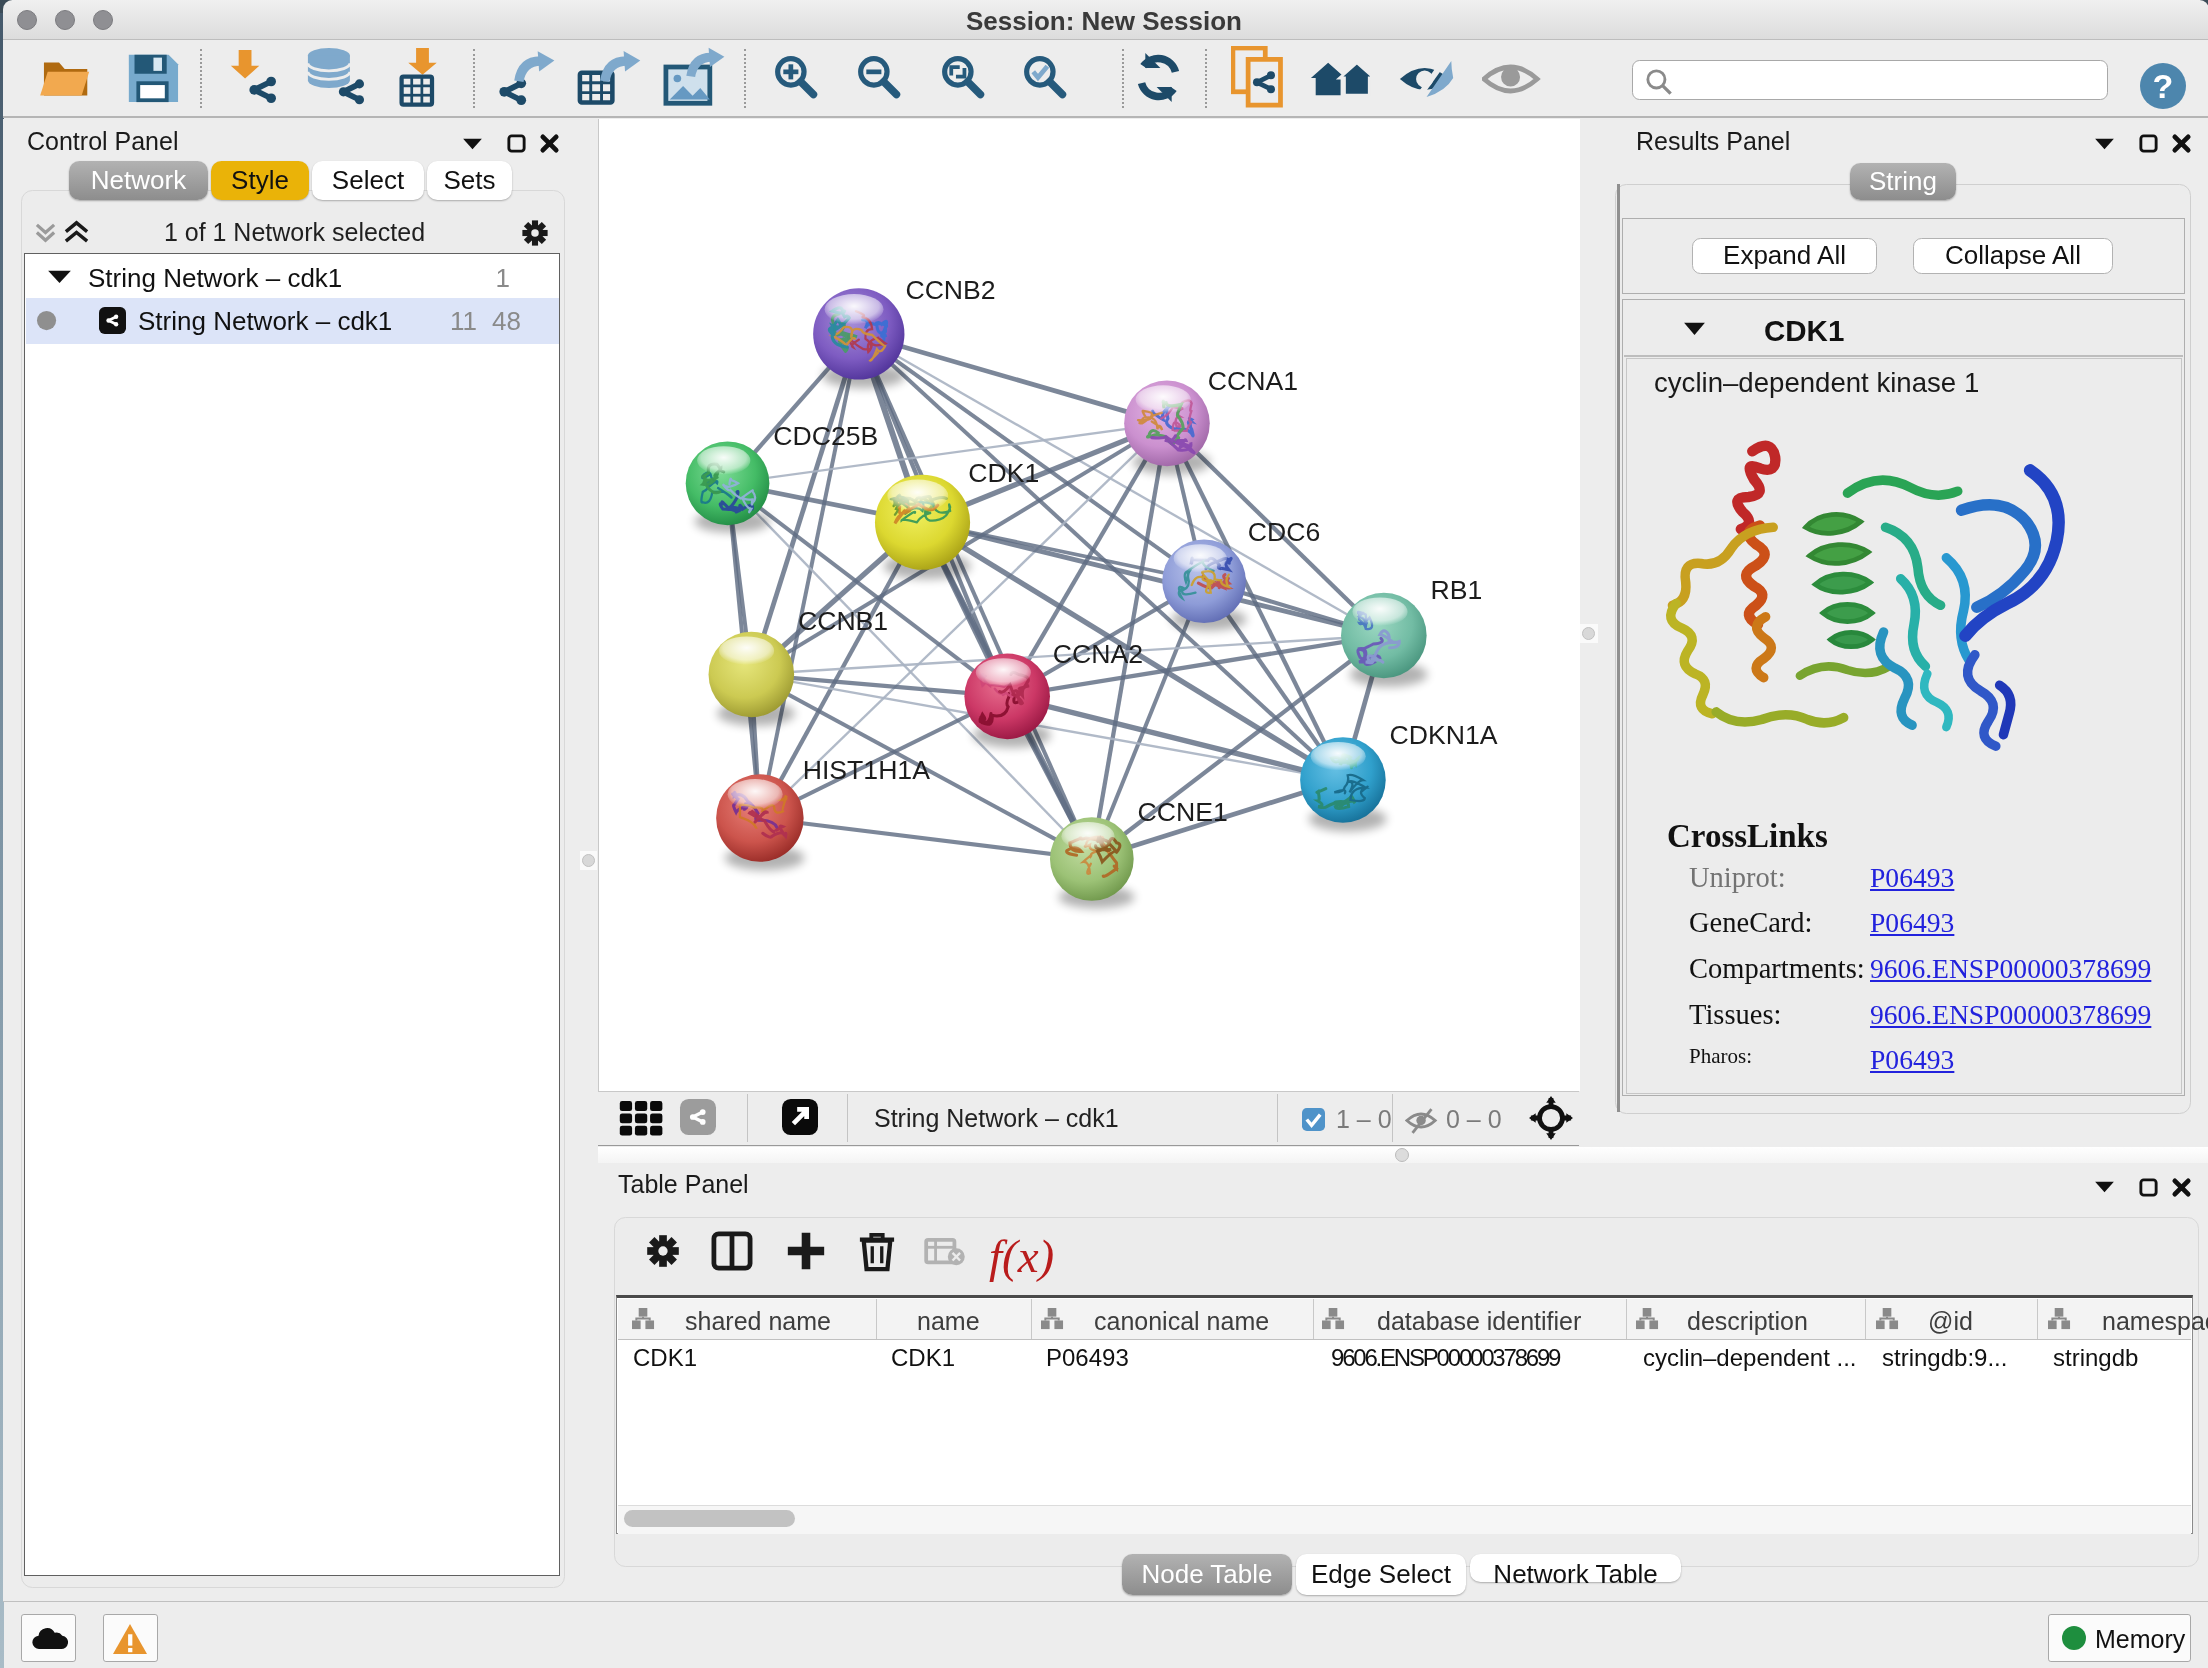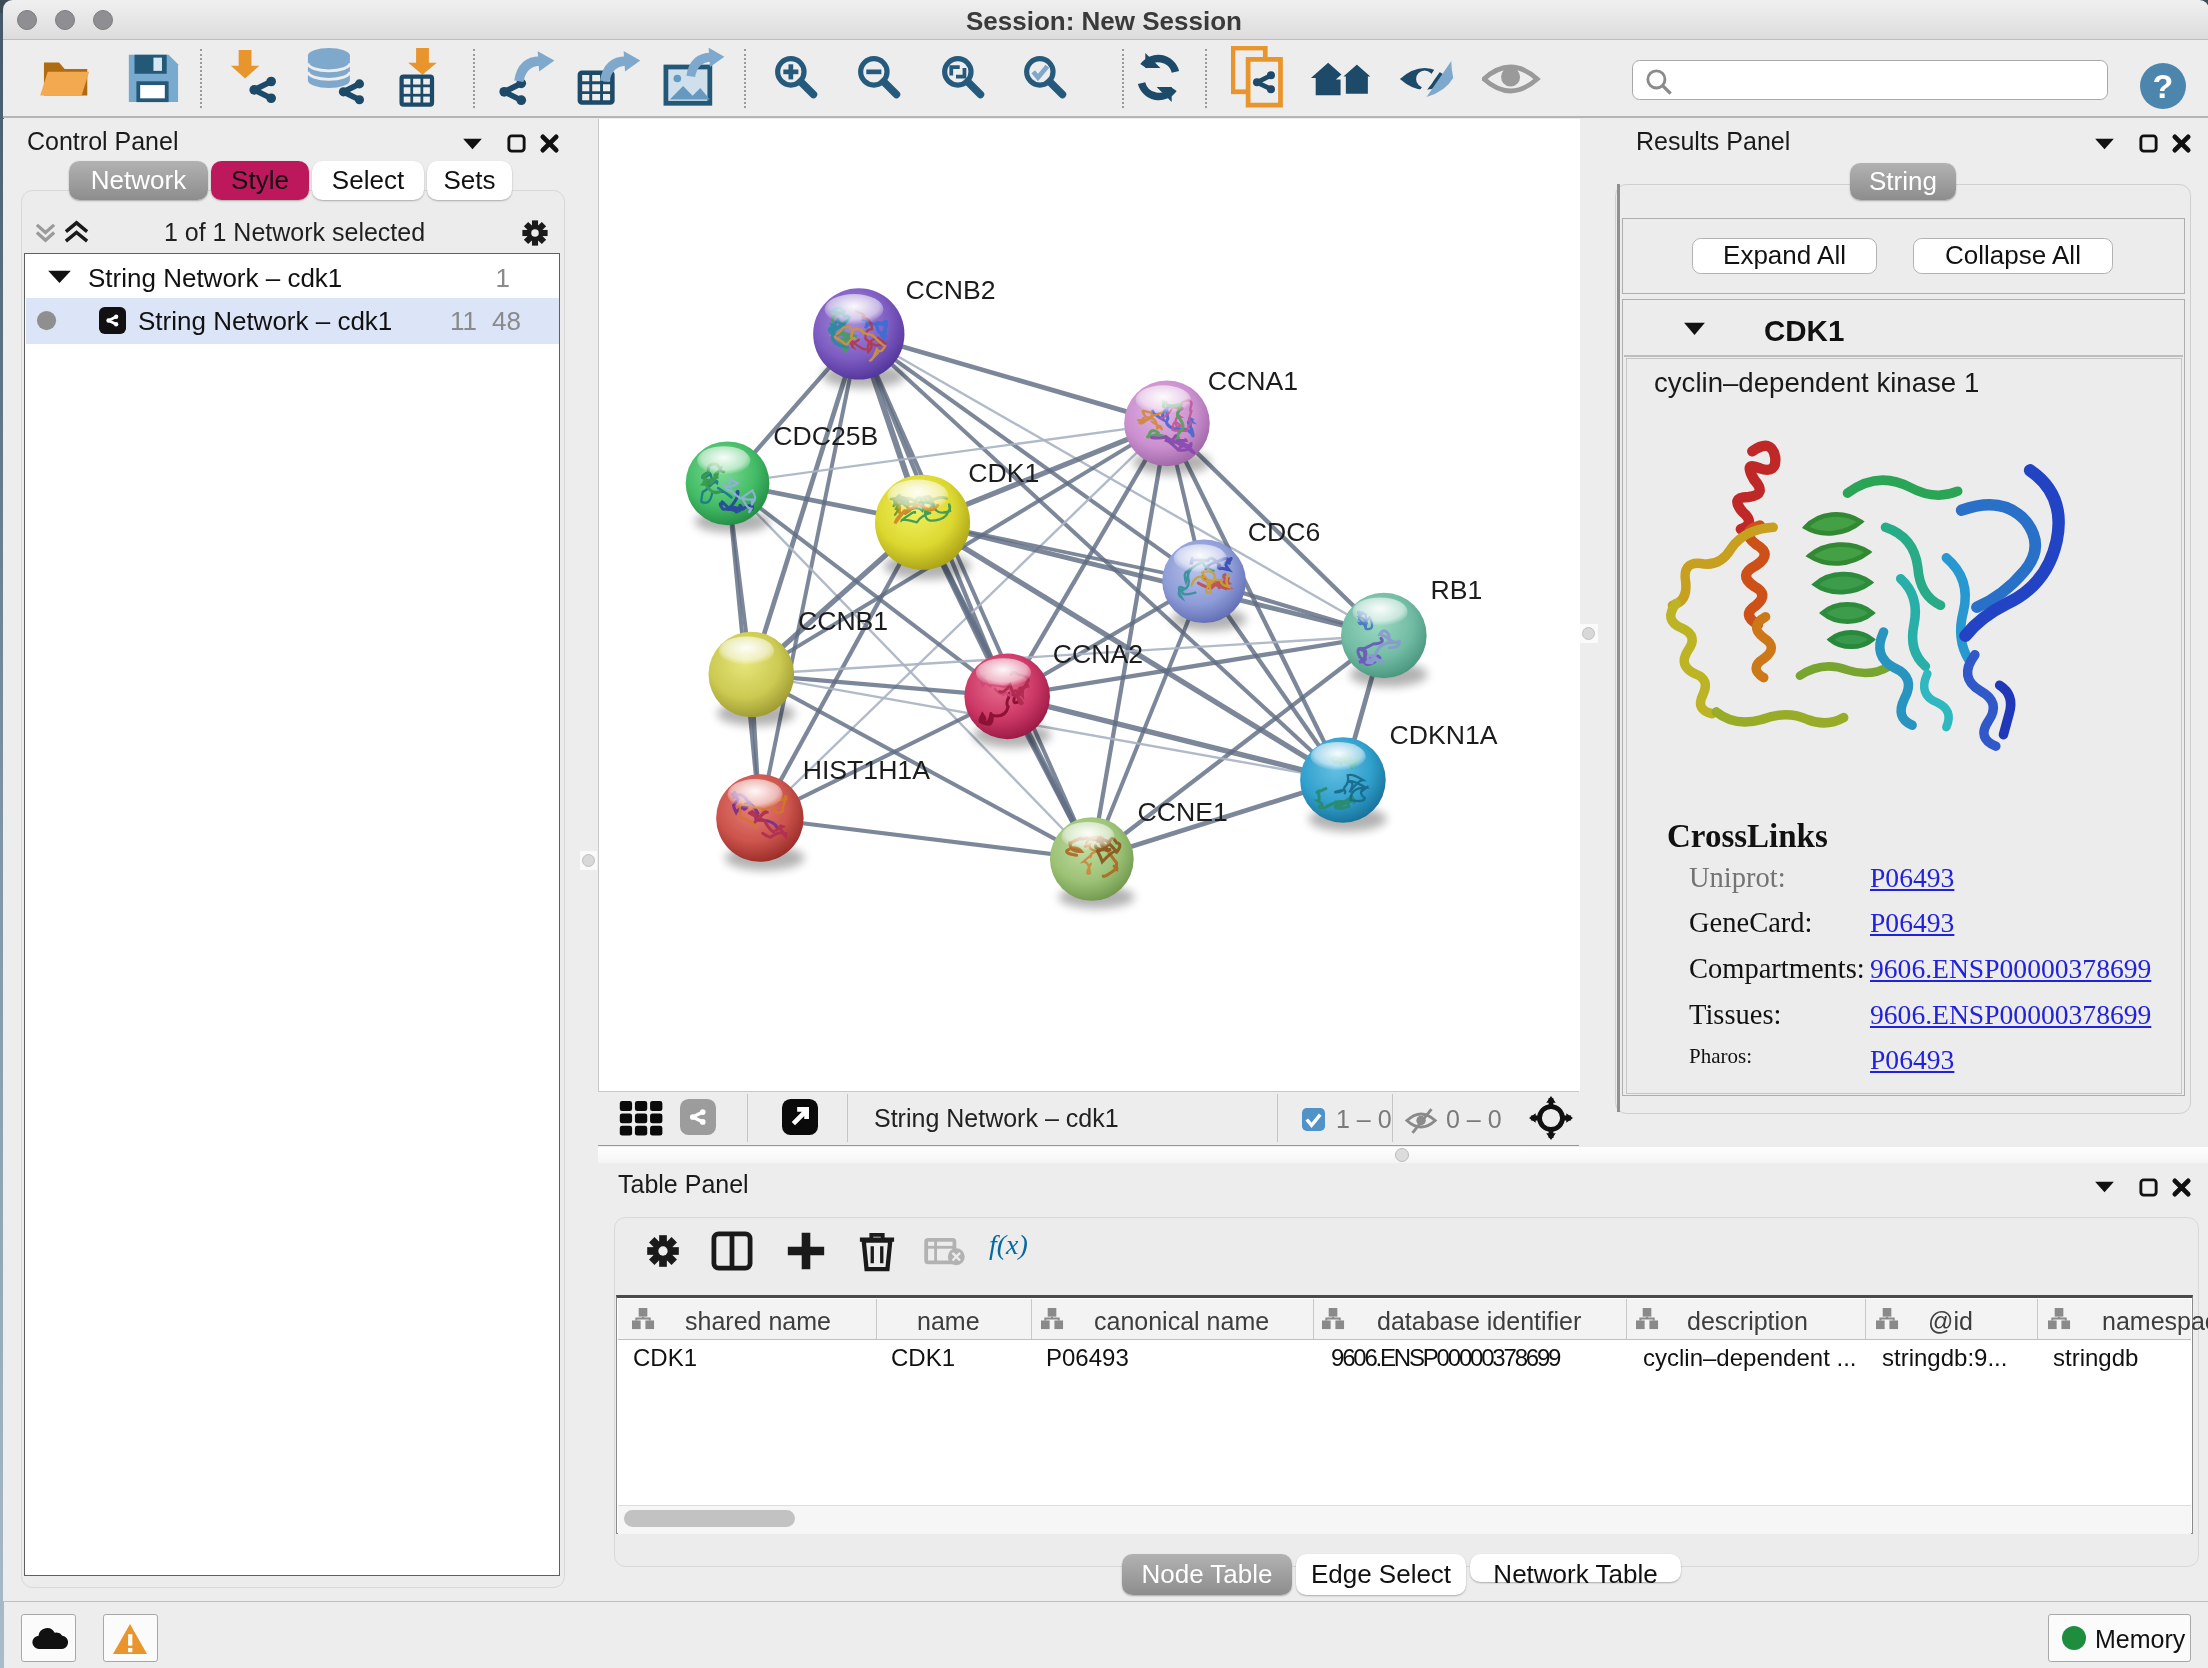--- a/index.html
+++ b/index.html
@@ -418,21 +418,21 @@
       <path d="M2,3 L22,3 L12,14 z" fill="#111"></path>
     </svg>
     <svg style="position:absolute;left:506px;top:133px" width="21" height="21" viewBox="0 0 22 22">
       <rect x="3" y="3" width="16" height="16" rx="3" fill="none" stroke="#111" stroke-width="3"></rect>
     </svg>
     <svg style="position:absolute;left:539px;top:133px" width="21" height="21" viewBox="0 0 22 22">
       <path d="M4,4 L18,18 M18,4 L4,18" stroke="#111" stroke-width="5" stroke-linecap="round"></path>
     </svg>
 <div style="position:absolute;left:21px;top:190px;width:542px;height:1396px;background:#ececec;border:1px solid #d8d8d8;border-radius:11.4px"></div>
 <div style="position:absolute;left:69px;top:161px;width:139px;height:39px;background:linear-gradient(#b2b2b2,#8d8d8d);border-radius:10.5px;box-shadow:0 1px 1.9px rgba(0,0,0,.3);color:#fff;font-size:26px;text-align:center;line-height:39px">Network</div>
-<div style="position:absolute;left:211px;top:161px;width:98px;height:39px;background:#be185d;border-radius:10.5px;box-shadow:0 1px 1.9px rgba(0,0,0,.28);color:#111;font-size:26px;text-align:center;line-height:39px">Style</div>
+<div style="position:absolute;left:211px;top:161px;width:98px;height:39px;background:#eab308;border-radius:10.5px;box-shadow:0 1px 1.9px rgba(0,0,0,.28);color:#111;font-size:26px;text-align:center;line-height:39px">Style</div>
 <div style="position:absolute;left:312px;top:161px;width:112px;height:39px;background:#fff;border-radius:10.5px;box-shadow:0 1px 1.9px rgba(0,0,0,.28);color:#111;font-size:26px;text-align:center;line-height:39px">Select</div>
 <div style="position:absolute;left:427px;top:161px;width:85px;height:39px;background:#fff;border-radius:10.5px;box-shadow:0 1px 1.9px rgba(0,0,0,.28);color:#111;font-size:26px;text-align:center;line-height:39px">Sets</div>
 <svg style="position:absolute;left:34px;top:221px" width="23" height="25" viewBox="0 0 24 26">
       <path d="M3,4 l9,8 l9,-8 M3,12 l9,8 l9,-8" fill="none" stroke="#9a9a9a" stroke-width="3.4"></path>
     </svg>
 <svg style="position:absolute;left:63px;top:219px" width="27" height="27" viewBox="0 0 28 28">
       <path d="M3,13 l11,-9 l11,9 M3,23 l11,-9 l11,9" fill="none" stroke="#1a1a1a" stroke-width="3.6"></path>
     </svg>
 <div style="position:absolute;left:95px;top:218px;width:399px;text-align:center;font-size:25px;color:#1f1f1f">1 of 1 Network selected</div>
 <svg style="position:absolute;left:519px;top:217px" width="32" height="32" viewBox="0 0 34 34">
@@ -570,21 +570,21 @@
       <path d="M14,11 v-5 h12 v5" fill="none" stroke="#1a1a1a" stroke-width="4"></path>
       <path d="M15,18 v18 M25,18 v18" stroke="#1a1a1a" stroke-width="3.5"></path>
     </svg>
 <svg style="position:absolute;left:924px;top:1236px" width="42" height="32" viewBox="0 0 44 34">
       <rect x="2" y="4" width="30" height="24" rx="2" fill="none" stroke="#b2b2b2" stroke-width="4"></rect>
       <line x1="2" y1="12" x2="32" y2="12" stroke="#b2b2b2" stroke-width="3"></line>
       <line x1="12" y1="4" x2="12" y2="28" stroke="#b2b2b2" stroke-width="3"></line>
       <circle cx="34" cy="22" r="9" fill="#b2b2b2"></circle>
       <path d="M30,18 l8,8 m0,-8 l-8,8" stroke="#ececec" stroke-width="2.5"></path>
     </svg>
-<div style="position:absolute;left:989px;top:1229px;font-family:'Liberation Serif',serif;font-style:italic;font-size:28px;color:#0369a1"><i>f(x)</i></div>
+<div style="position:absolute;left:989px;top:1229px;font-family:'Liberation Serif',serif;font-style:italic;font-size:47px;color:#b91c1c"><i>f(x)</i></div>
 <div style="position:absolute;left:616px;top:1295px;width:1577px;height:239px;background:#fff;border:1.9px solid #8a8a8a;border-top:3.8px solid #4a4a4a;box-sizing:border-box"></div>
 <div style="position:absolute;left:618px;top:1299px;width:1573px;height:40px;background:#f3f3f3;border-bottom:1px solid #c0c0c0"></div>
 <div style="position:absolute;left:876px;top:1299px;height:40px;border-left:1.9px solid #c8c8c8"></div>
 <div style="position:absolute;left:1031px;top:1299px;height:40px;border-left:1.9px solid #c8c8c8"></div>
 <div style="position:absolute;left:1313px;top:1299px;height:40px;border-left:1.9px solid #c8c8c8"></div>
 <div style="position:absolute;left:1626px;top:1299px;height:40px;border-left:1.9px solid #c8c8c8"></div>
 <div style="position:absolute;left:1865px;top:1299px;height:40px;border-left:1.9px solid #c8c8c8"></div>
 <div style="position:absolute;left:2037px;top:1299px;height:40px;border-left:1.9px solid #c8c8c8"></div>
 <div style="position:absolute;left:685px;top:1307px;font-size:25px;color:#3d3d3d;white-space:nowrap">shared name</div>
 <svg style="position:absolute;left:632px;top:1308px" width="23" height="23" viewBox="0 0 24 24">

